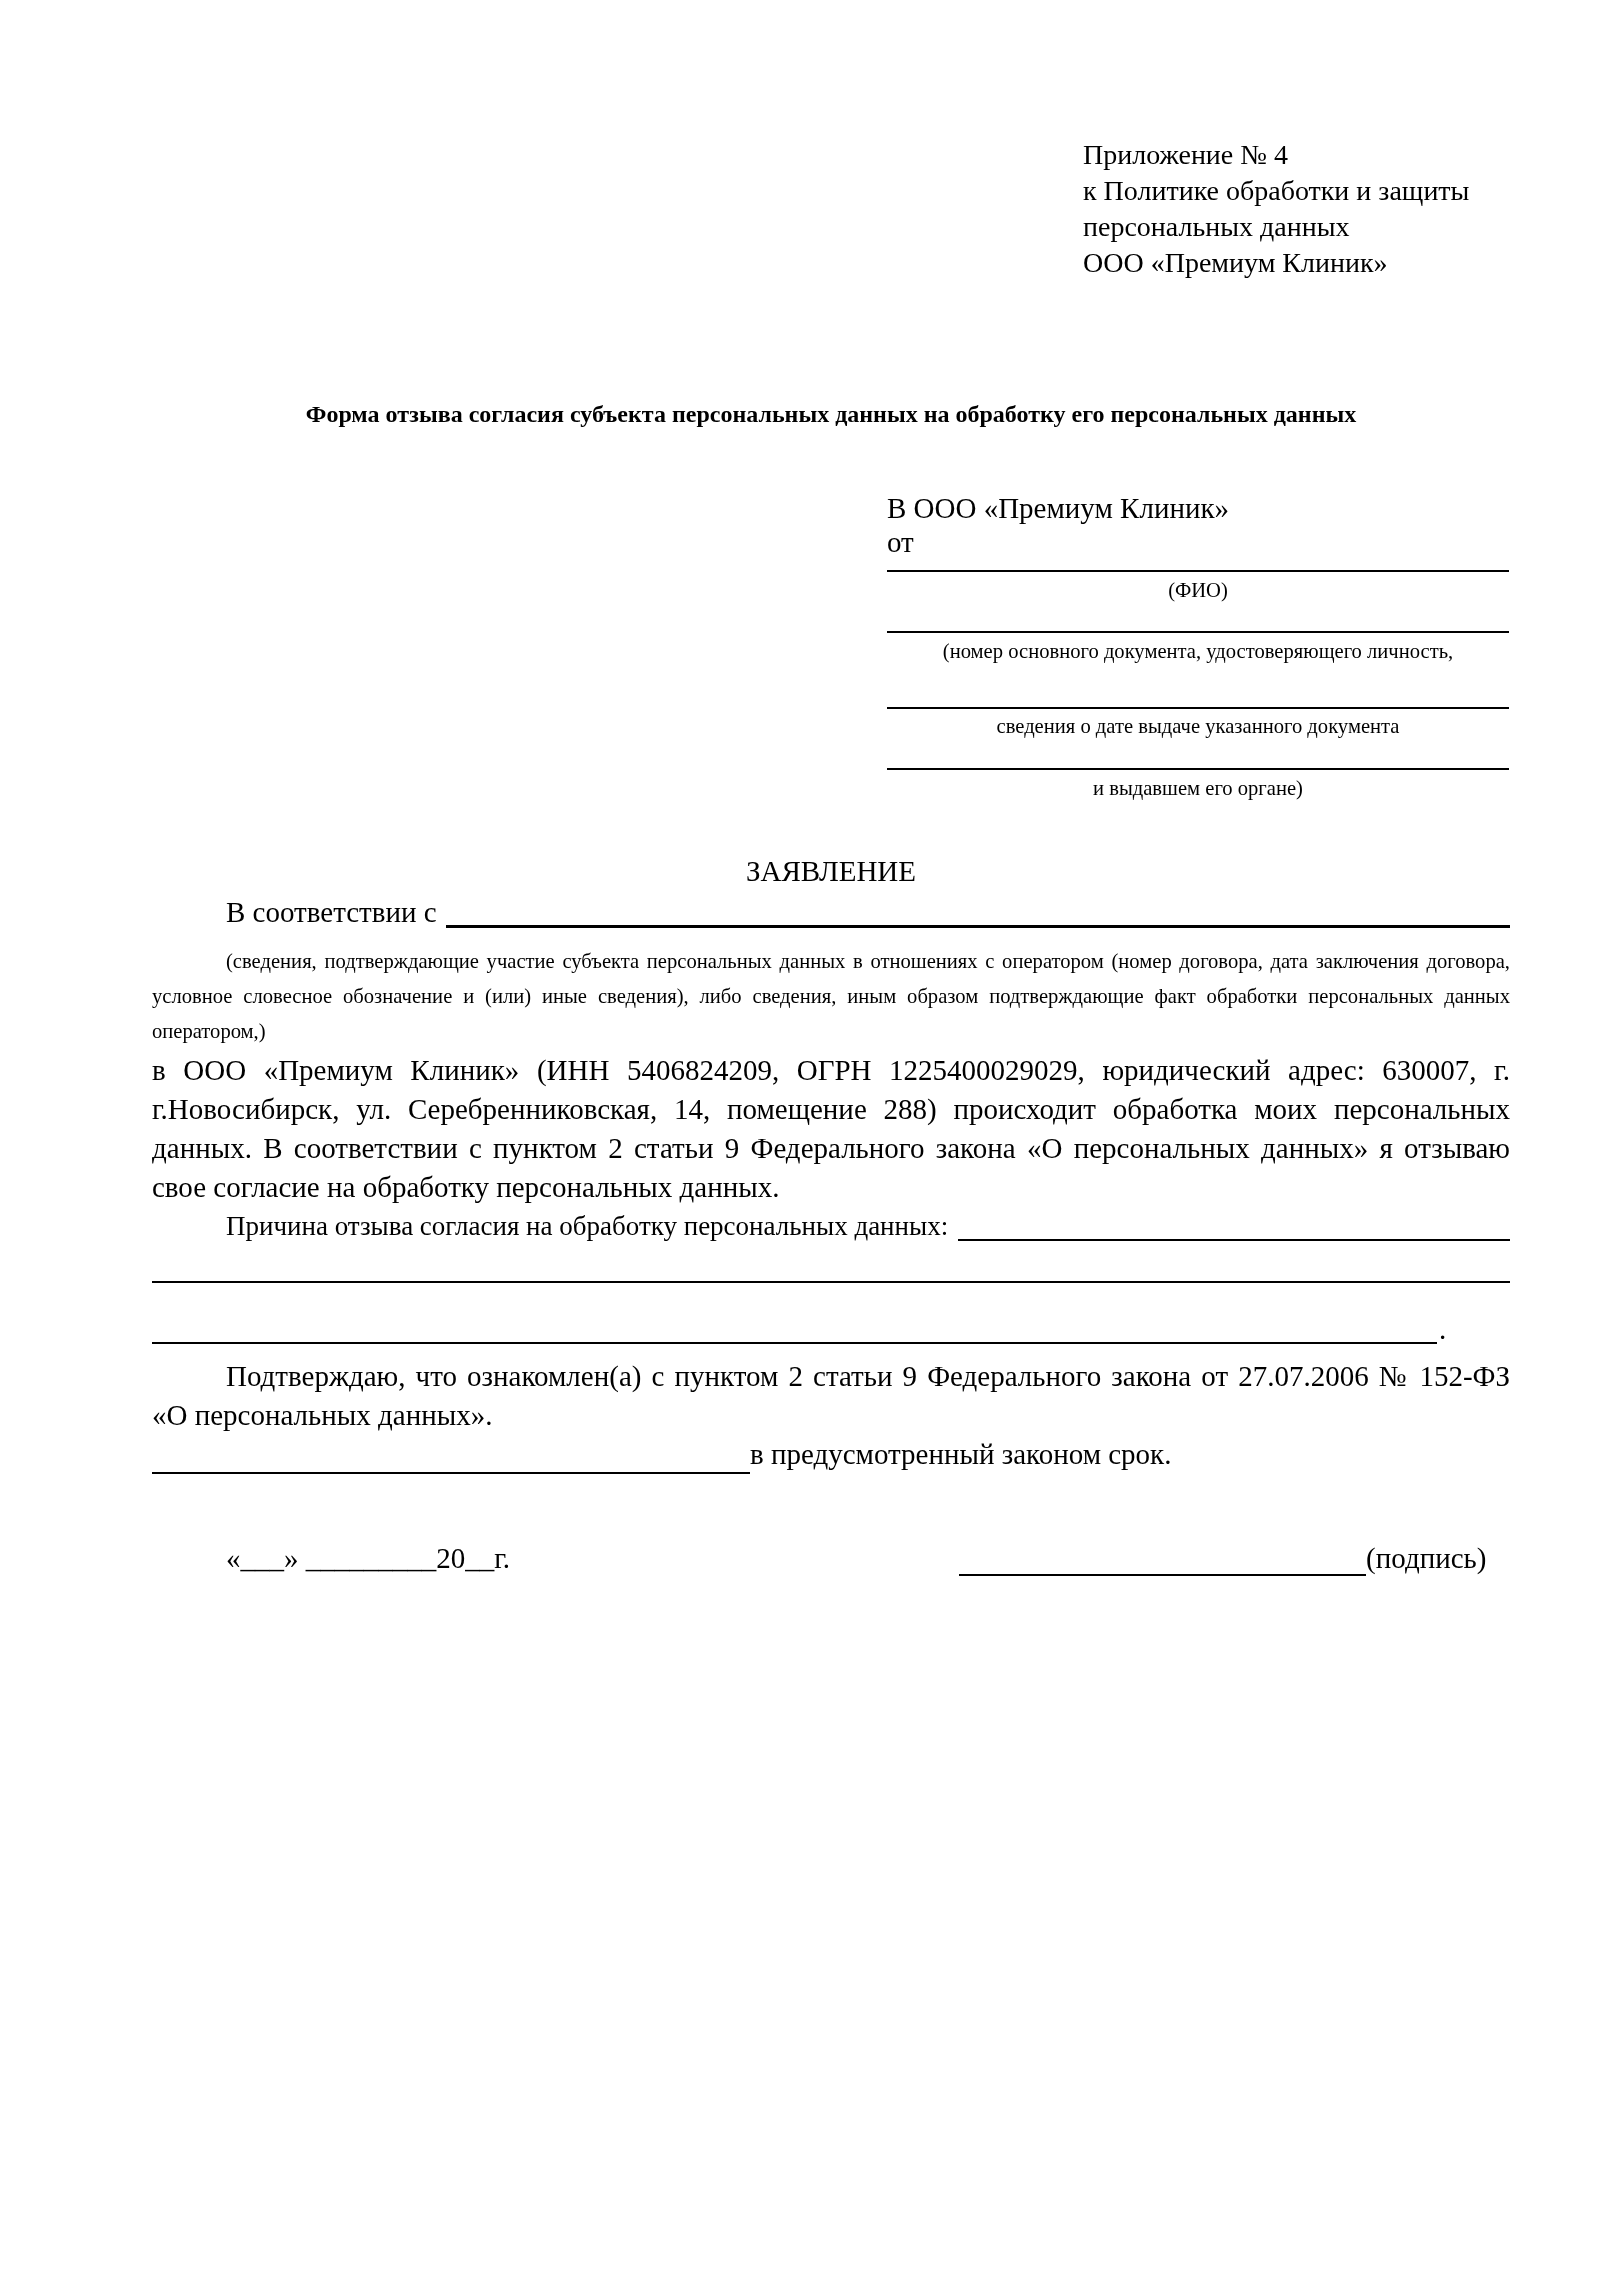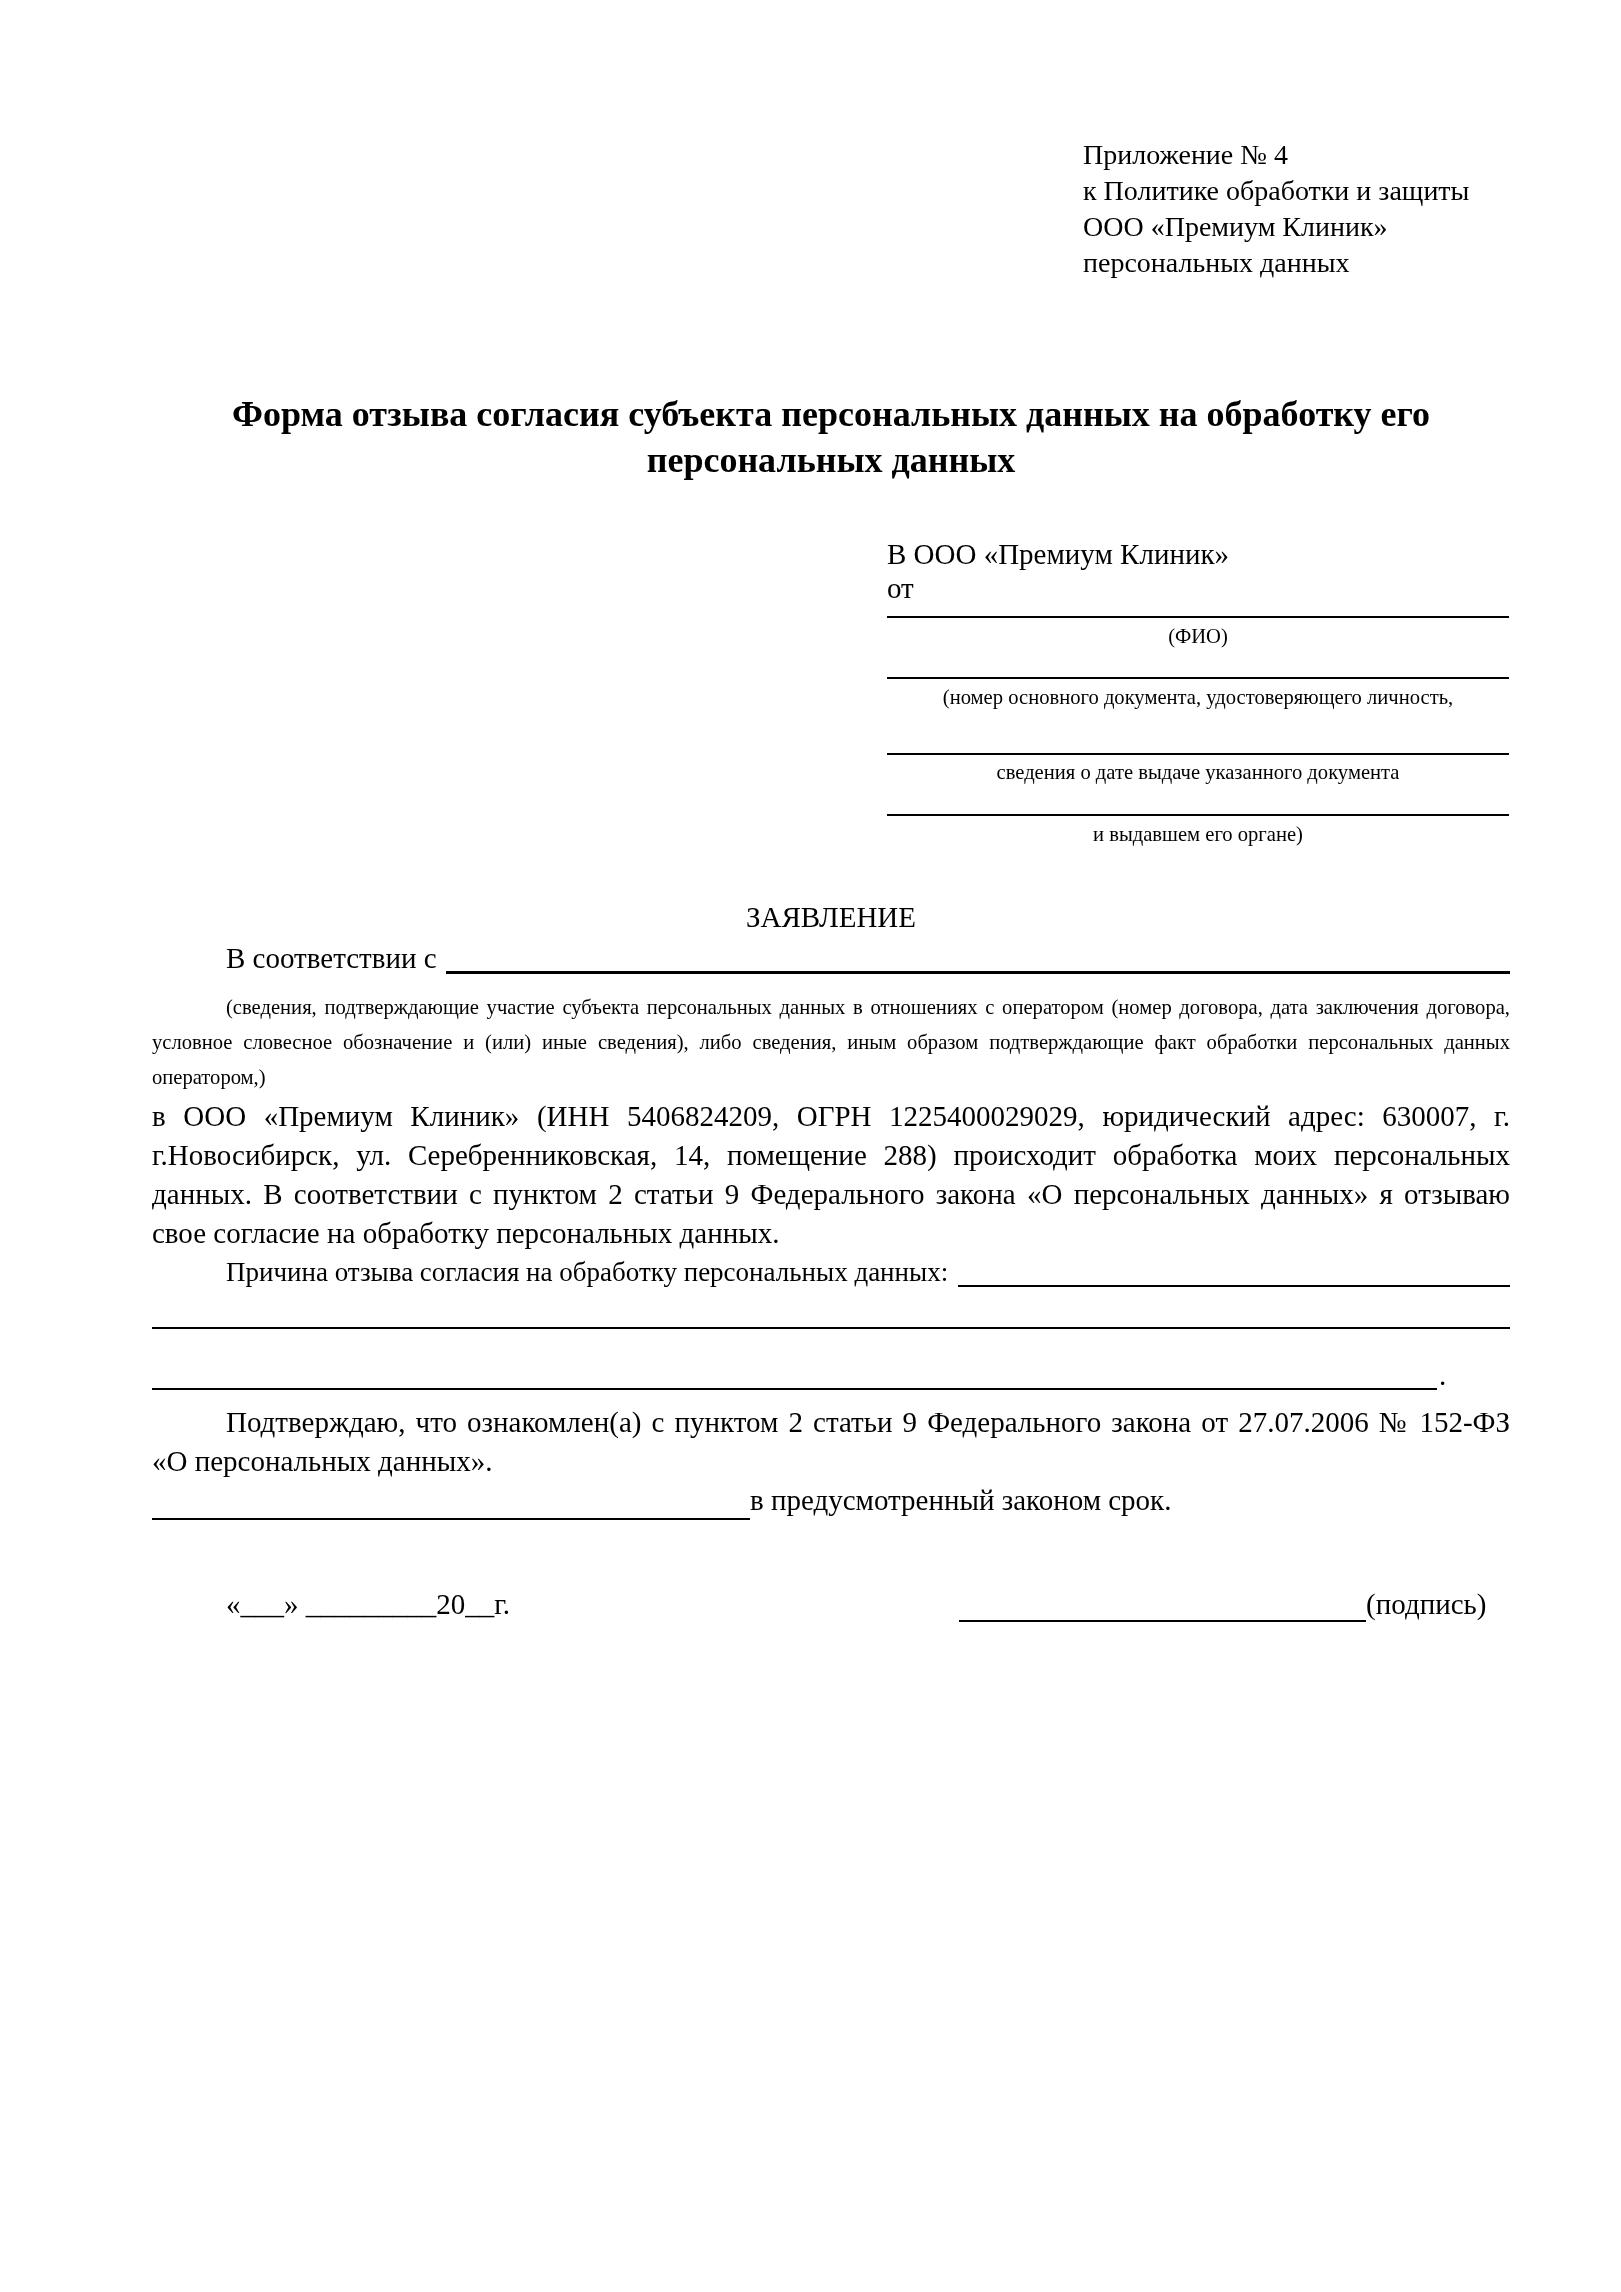--- a/index.html
+++ b/index.html
@@ -23,21 +23,21 @@
   .appendix {
     margin-top: 137px;
     margin-left: 931px;
     font-size: 28px;
     line-height: 36px;
   }
 
   
   .doc-title {
     margin-top: 110px;
-    font-size: 36px;
+    font-size: 24px;
     font-weight: bold;
     text-align: center;
     line-height: 46px;
   }
 
   
   .addressee {
     margin-top: 53px;
     margin-left: 735px;
     width: 622px;
@@ -151,22 +151,22 @@
 </style>
 </head>
 <body>
 
 <div class="page">
   <div class="content">
 
     <div class="appendix">
       <div>Приложение № 4</div>
       <div>к Политике обработки и защиты</div>
+      <div>персональных данных</div>
       <div>ООО «Премиум Клиник»</div>
-      <div>персональных данных</div>
     </div>
 
     <div class="doc-title">Форма отзыва согласия субъекта персональных данных на обработку его персональных данных</div>
 
     <div class="addressee">
       <div class="to">В ООО «Премиум Клиник»</div>
       <div class="from">от</div>
 
       <div class="afield">
         <div class="space-s"></div>

